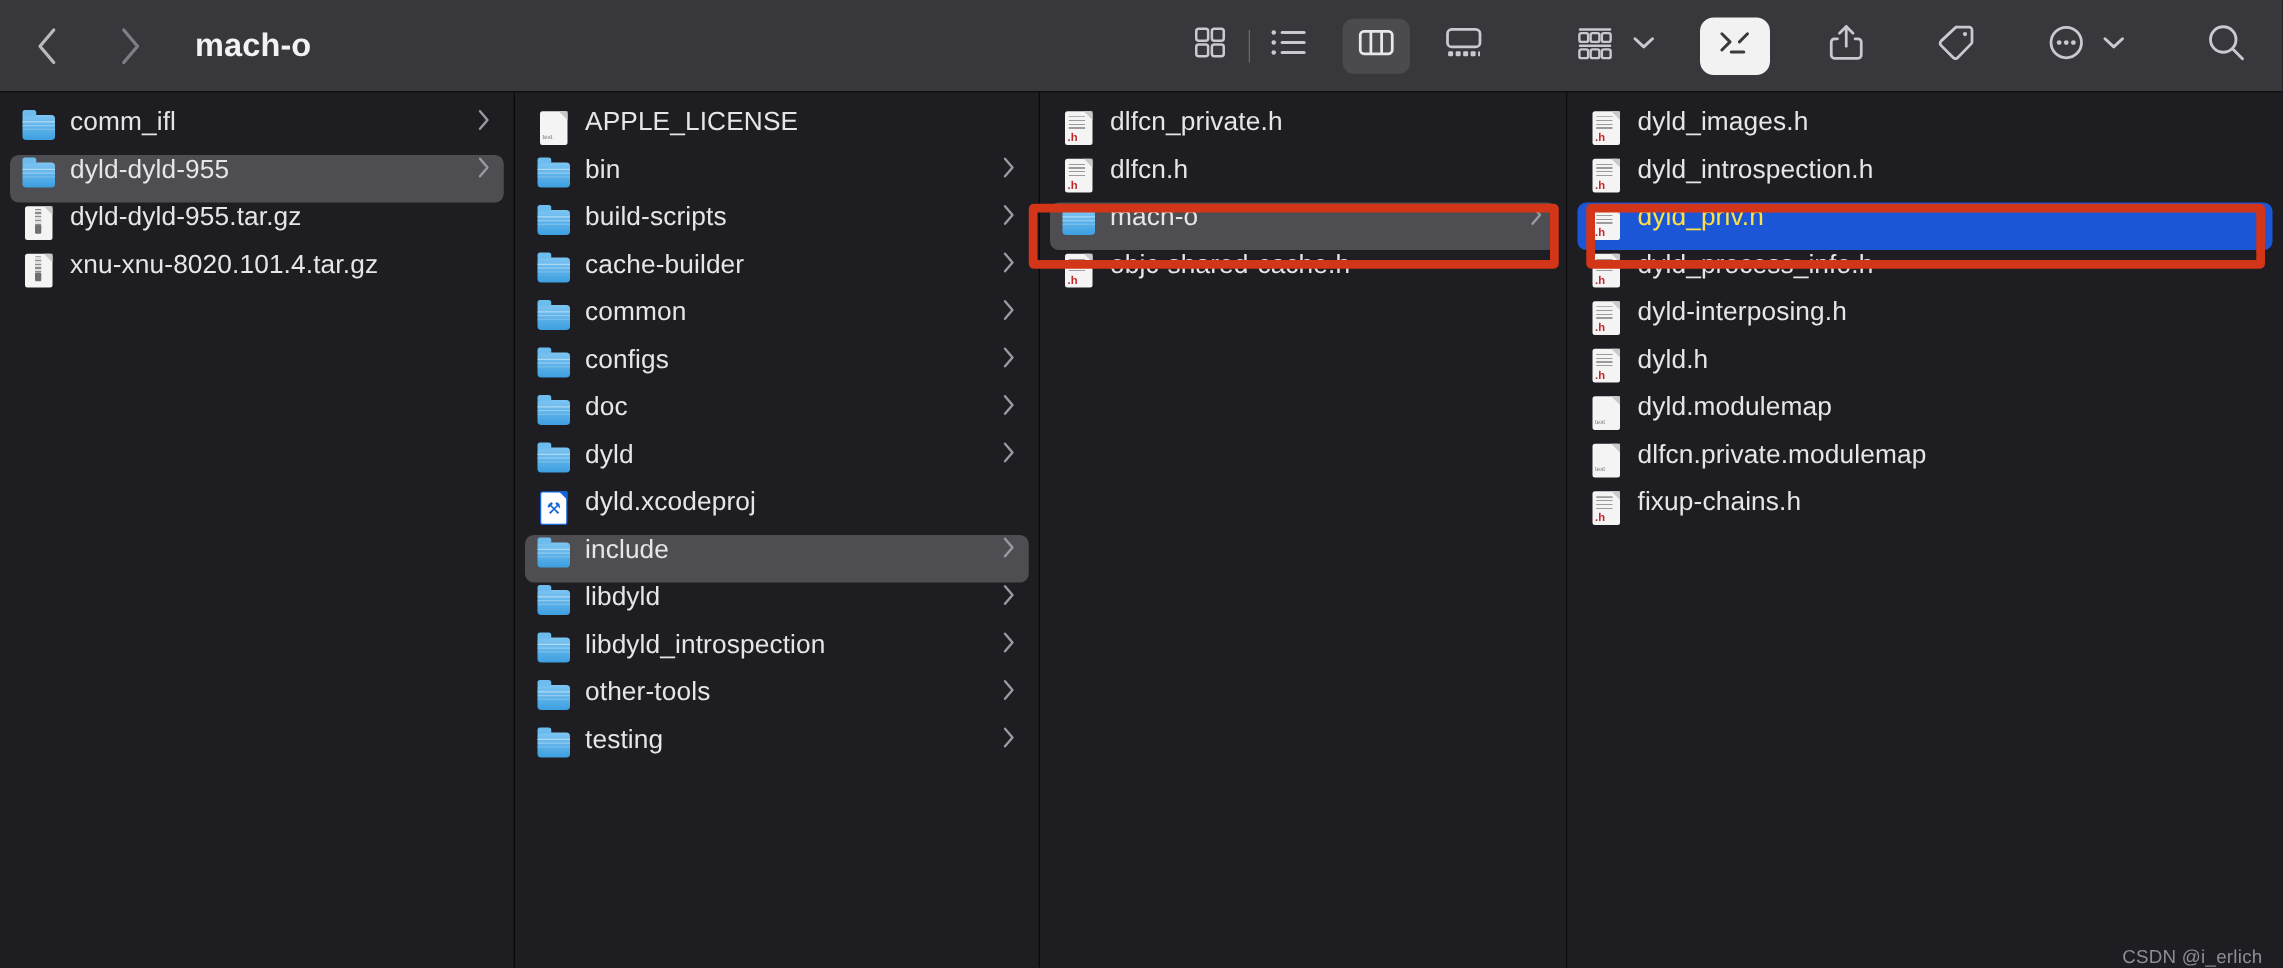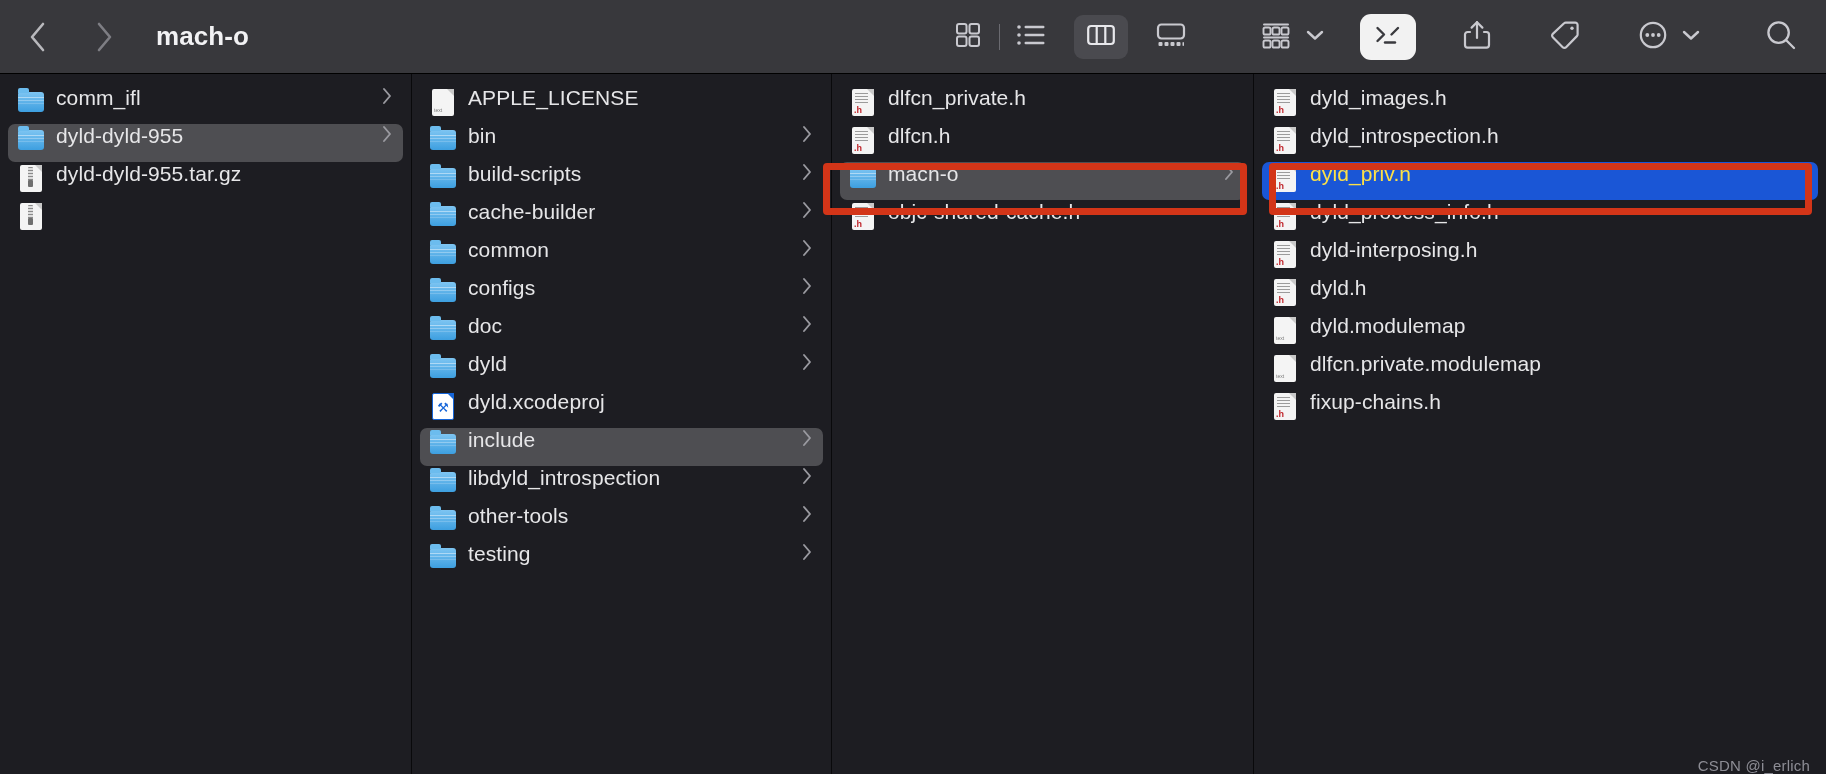--- a/index.html
+++ b/index.html
@@ -442,20 +442,21 @@
           </span>
           <span class="row-label">dyld-dyld-955.tar.gz</span>
         </div>
         <div class="row">
           <span class="row-icon">
             <span class="ic-zip">
               <span class="zipper"></span>
               <span class="tab"></span>
             </span>
           </span>
+          <span class="row-label">xnu-xnu-8020.101.4.tar.gz</span>
         </div>
       </div>
     <div class="col" id="col-2">
         <div class="row">
           <span class="row-icon">
             <span class="ic-doc plain">
               <span class="ext">text</span>
             </span>
           </span>
           <span class="row-label">APPLE_LICENSE</span>
@@ -537,20 +538,29 @@
           </span>
           <span class="row-label">include</span>
           <span class="row-arrow"><svg width="12" height="20" viewBox="0 0 12 20">
               <path d="M3 3 L9 10 L3 17" fill="none" stroke="#9a9aa0" stroke-width="1.9" stroke-linecap="round" stroke-linejoin="round"></path>
             </svg></span>
         </div>
         <div class="row">
           <span class="row-icon">
             <span class="ic-folder"></span>
           </span>
+          <span class="row-label">libdyld</span>
+          <span class="row-arrow"><svg width="12" height="20" viewBox="0 0 12 20">
+              <path d="M3 3 L9 10 L3 17" fill="none" stroke="#9a9aa0" stroke-width="1.9" stroke-linecap="round" stroke-linejoin="round"></path>
+            </svg></span>
+        </div>
+        <div class="row">
+          <span class="row-icon">
+            <span class="ic-folder"></span>
+          </span>
           <span class="row-label">libdyld_introspection</span>
           <span class="row-arrow"><svg width="12" height="20" viewBox="0 0 12 20">
               <path d="M3 3 L9 10 L3 17" fill="none" stroke="#9a9aa0" stroke-width="1.9" stroke-linecap="round" stroke-linejoin="round"></path>
             </svg></span>
         </div>
         <div class="row">
           <span class="row-icon">
             <span class="ic-folder"></span>
           </span>
           <span class="row-label">other-tools</span>

